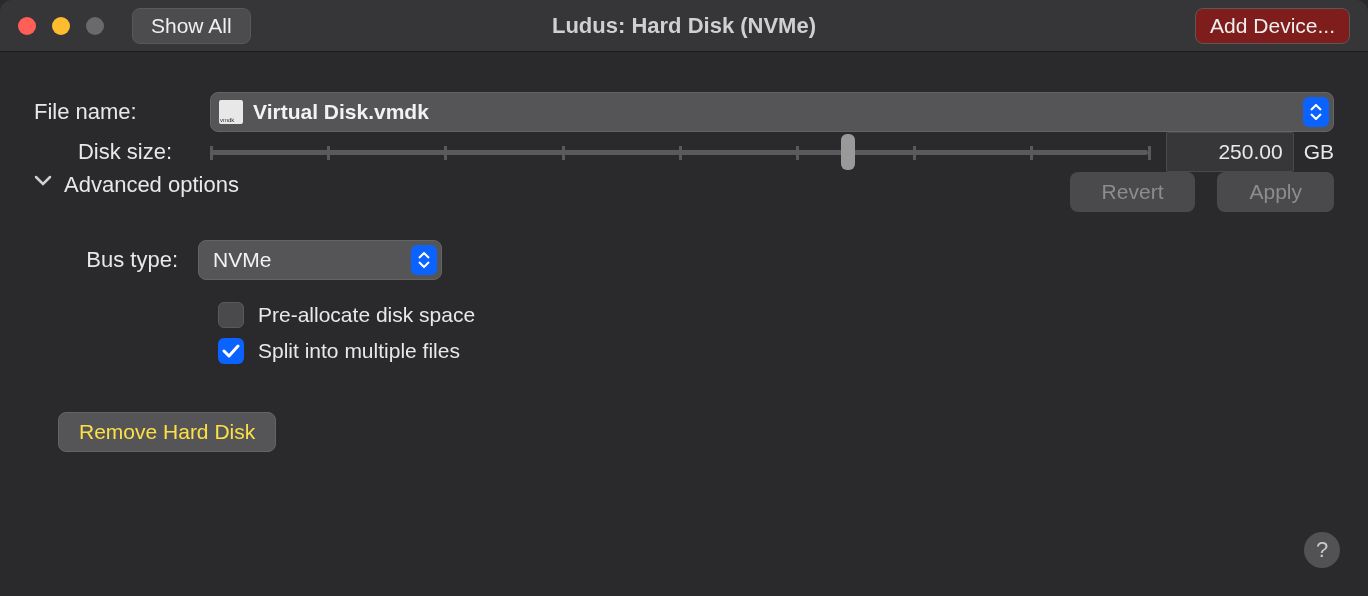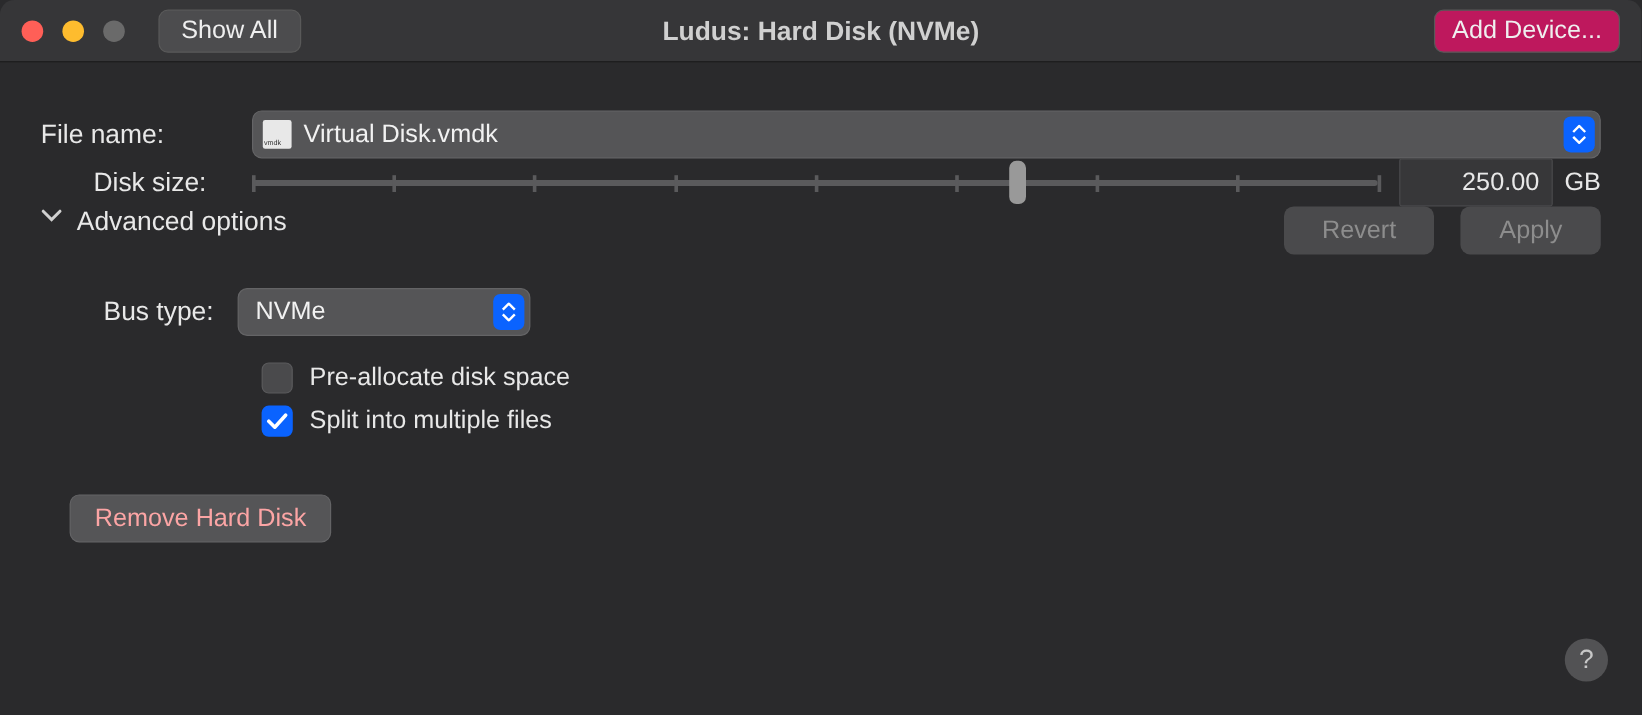--- a/index.html
+++ b/index.html
@@ -47,21 +47,21 @@
     .window-title {
       position: absolute;
       left: 50%;
       transform: translateX(-50%);
       font-size: 22px;
       font-weight: 600;
       color: #d0d0d0;
     }
     .adddevice-btn {
       margin-left: auto;
-      background: #be185d;
+      background: #7f1d1d;
       border: 1px solid #595959;
       color: #efefef;
       font-size: 21px;
       padding: 5px 14px;
       border-radius: 8px;
       cursor: pointer;
     }
     .content {
       padding: 40px 34px 0 34px;
     }
@@ -98,21 +98,21 @@
       position: relative;
     }
     .file-icon::before {
       content: "vmdk";
       font-size: 6px;
       color: #333;
       position: absolute;
       bottom: 1px;
       left: 1px;
     }
-    .filename-text { font-size: 21px; color: #f2f2f2; }
+    .filename-text { font-size: 21px; color: #f2f2f2; font-weight: bold; }
     .updown-btn {
       margin-left: auto;
       width: 26px;
       height: 30px;
       background: #0a63ff;
       border-radius: 6px;
       display: flex;
       flex-direction: column;
       align-items: center;
       justify-content: center;
@@ -229,21 +229,21 @@
     }
     .checkbox.checked {
       background: #0a63ff;
     }
     .check-label { font-size: 21px; }
     .remove-btn {
       margin-top: 38px;
       margin-left: 24px;
       background: #555557;
       border: 1px solid #646466;
-      color: #fca5a5;
+      color: #fde047;
       font-size: 21px;
       padding: 7px 20px;
       border-radius: 8px;
       cursor: pointer;
     }
     .help-btn {
       position: absolute;
       right: 28px;
       bottom: 28px;
       width: 36px;

